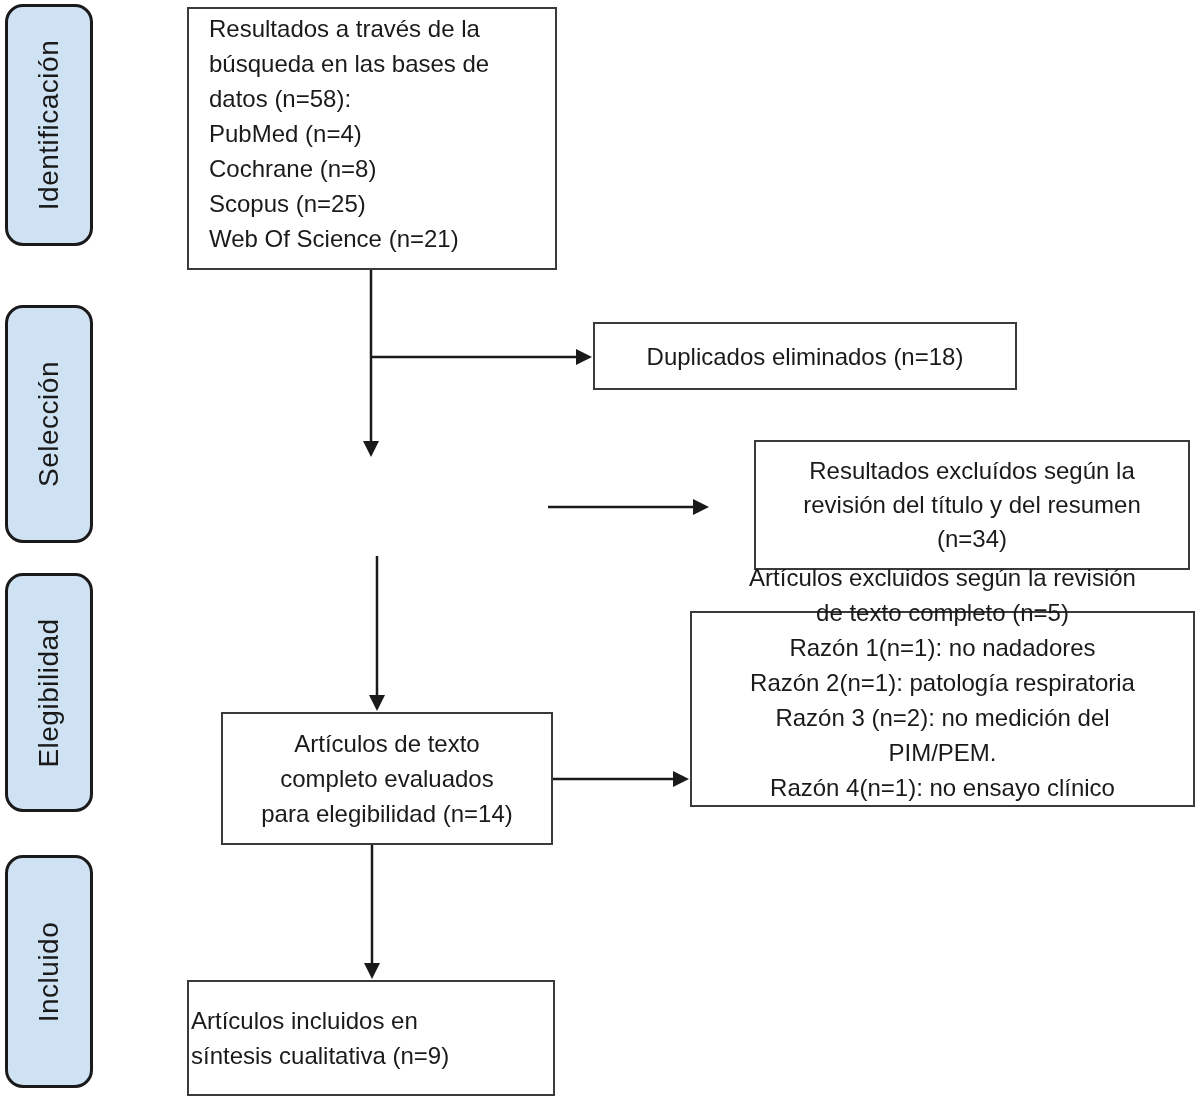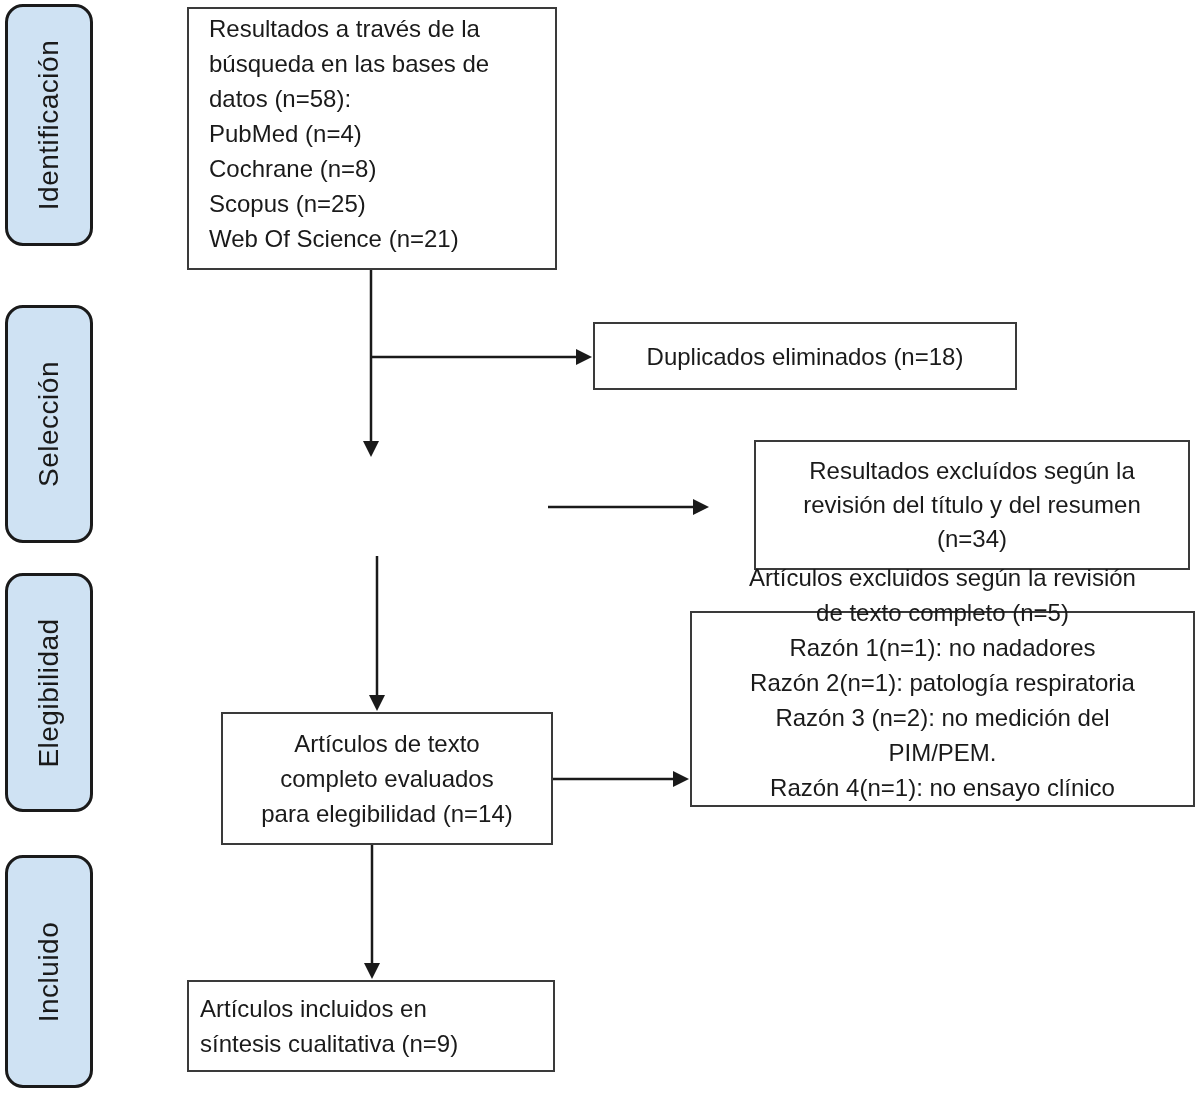--- a/index.html
+++ b/index.html
@@ -58,21 +58,21 @@
   .fbox .txt { white-space: pre-line; }
   .txt-center { text-align: center; }
   .txt-left { text-align: left; }
 
   #box-database-results  { left: 187px; top: 7px;   width: 370px; height: 263px; justify-content: flex-start; padding: 0 14px 10px 20px; }
   #box-duplicates-removed{ left: 593px; top: 322px; width: 424px; height: 68px; }
   #box-records-screened  { left: 205px; top: 457px; width: 343px; height: 99px; }
   #box-records-excluded  { left: 710px; top: 440px; width: 436px; height: 130px; line-height: 34px; margin-left: 44px; }
   #box-fulltext-assessed { left: 205px; top: 712px; width: 332px; height: 133px; margin-left: 16px; }
   #box-fulltext-excluded { left: 690px; top: 611px; width: 505px; height: 196px; line-height: 35px; align-items: flex-end; }
-  #box-studies-included  { left: 187px; top: 980px; width: 368px; height: 92px; justify-content: flex-start; padding-left: 11px; }
+  #box-studies-included  { left: 187px; top: 980px; width: 368px; height: 116px; justify-content: flex-start; padding-left: 2px; }
 </style>
 </head>
 <body>
 
 <div class="canvas">
 
   <svg class="arrows" viewBox="0 0 1200 1099" xmlns="http://www.w3.org/2000/svg">
     <g>
       <line x1="371" y1="270" x2="371" y2="444" stroke="#1a1a1a" stroke-width="2.5"></line>
       <polygon points="363,441 379,441 371,457" fill="#1a1a1a"></polygon>

